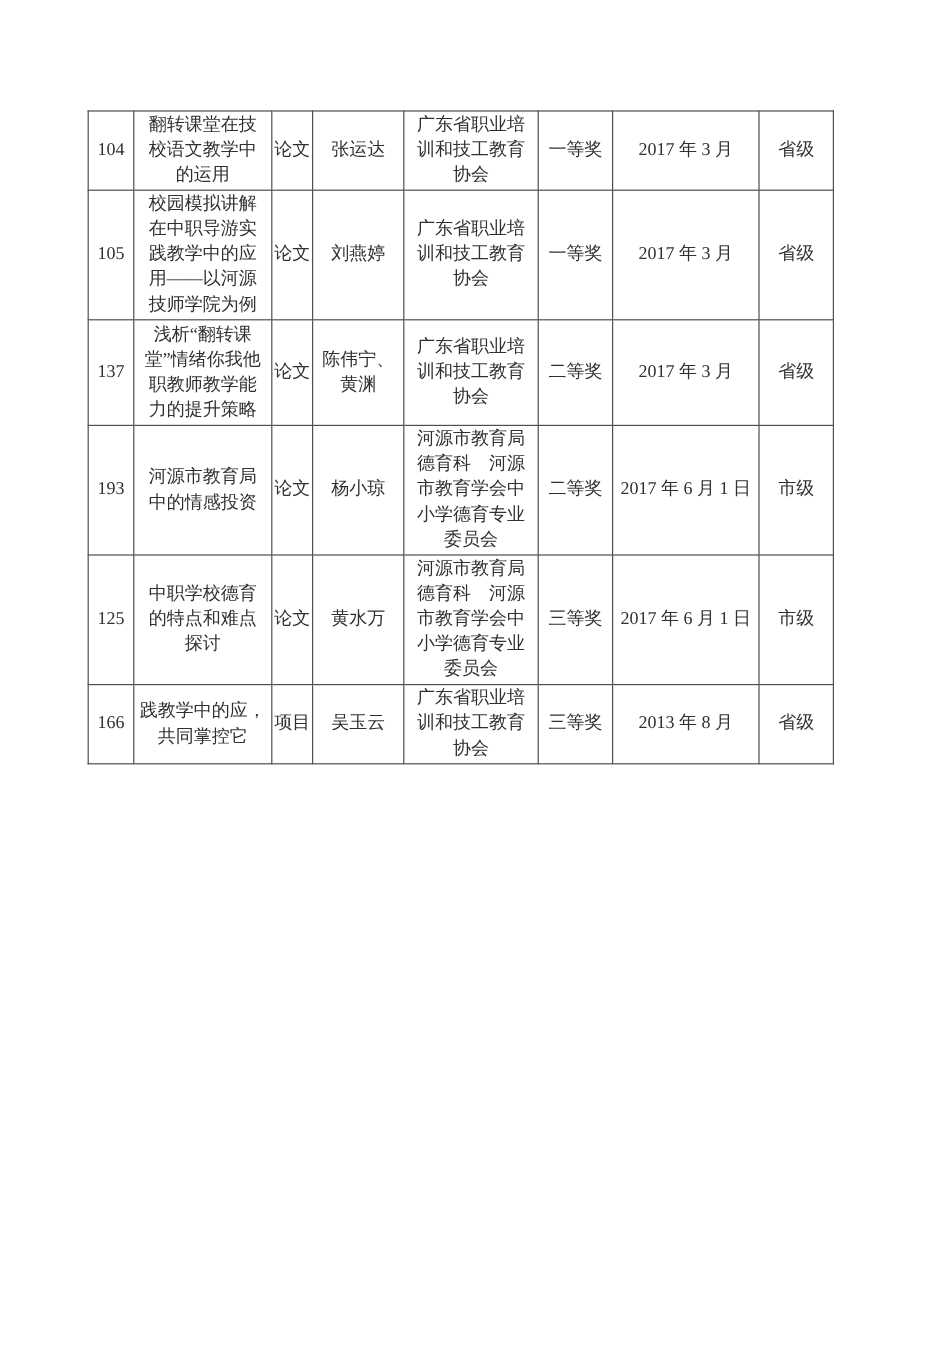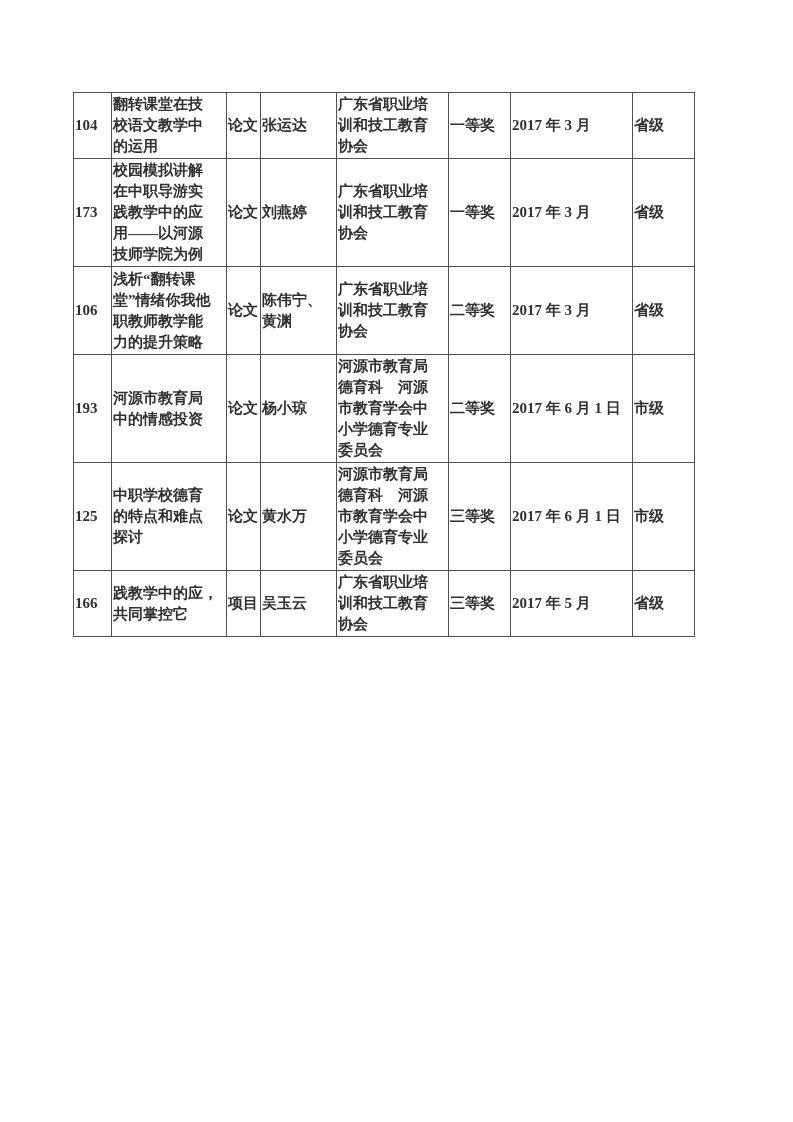--- a/index.html
+++ b/index.html
@@ -20,27 +20,27 @@
   .awards-table {
     position: absolute;
     left: 73px;
     top: 92px;
     width: 621px;
     border-collapse: collapse;
     table-layout: fixed;
   }
   .awards-table td {
     border: 1px solid #4f4f4f;
+    text-align: center;
     vertical-align: middle;
     font-size: 15px;
     line-height: 21px;
     white-space: pre-line;
     padding: 1px 1px;
     overflow: hidden;
-    font-weight: bold;
   }
   .awards-table col.c-no    { width: 38px; }
   .awards-table col.c-title { width: 115px; }
   .awards-table col.c-type  { width: 34px; }
   .awards-table col.c-auth  { width: 76px; }
   .awards-table col.c-org   { width: 112px; }
   .awards-table col.c-award { width: 62px; }
   .awards-table col.c-date  { width: 122px; }
   .awards-table col.c-level { width: 62px; }
   .awards-table tr:nth-child(1) { height: 65px; }
@@ -75,37 +75,37 @@
         <td>论文</td>
         <td>张运达</td>
         <td>广东省职业培
 训和技工教育
 协会</td>
         <td>一等奖</td>
         <td class="date-cell">2017 年 3 月</td>
         <td>省级</td>
       </tr>
       <tr>
-        <td>173</td>
+        <td>105</td>
         <td>校园模拟讲解
 在中职导游实
 践教学中的应
 用——以河源
 技师学院为例</td>
         <td>论文</td>
         <td>刘燕婷</td>
         <td>广东省职业培
 训和技工教育
 协会</td>
         <td>一等奖</td>
         <td class="date-cell">2017 年 3 月</td>
         <td>省级</td>
       </tr>
       <tr>
-        <td>106</td>
+        <td>137</td>
         <td>浅析“翻转课
 堂”情绪你我他
 职教师教学能
 力的提升策略</td>
         <td>论文</td>
         <td>陈伟宁、
 黄渊</td>
         <td>广东省职业培
 训和技工教育
 协会</td>
@@ -147,18 +147,18 @@
       <tr>
         <td>166</td>
         <td>践教学中的应，
 共同掌控它</td>
         <td>项目</td>
         <td>吴玉云</td>
         <td>广东省职业培
 训和技工教育
 协会</td>
         <td>三等奖</td>
-        <td class="date-cell">2017 年 5 月</td>
+        <td class="date-cell">2013 年 8 月</td>
         <td>省级</td>
       </tr>
     </tbody>
   </table>
 </div>
 
 </body></html>

